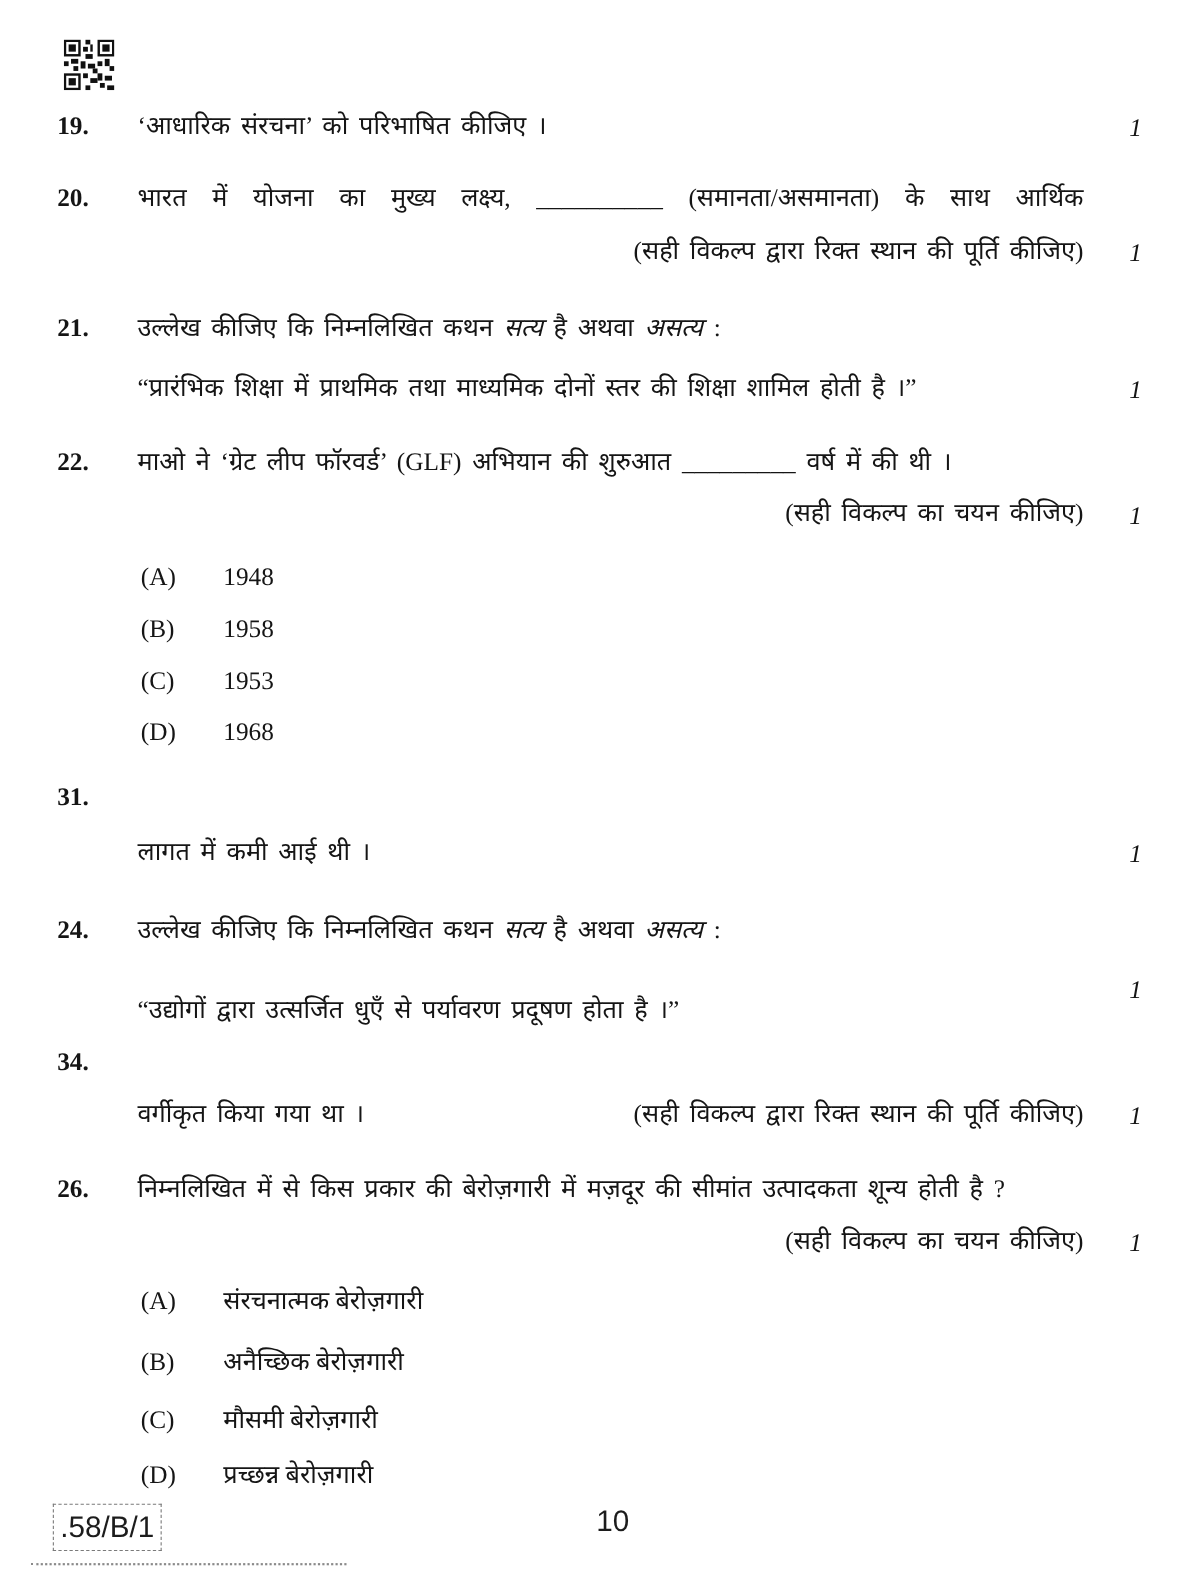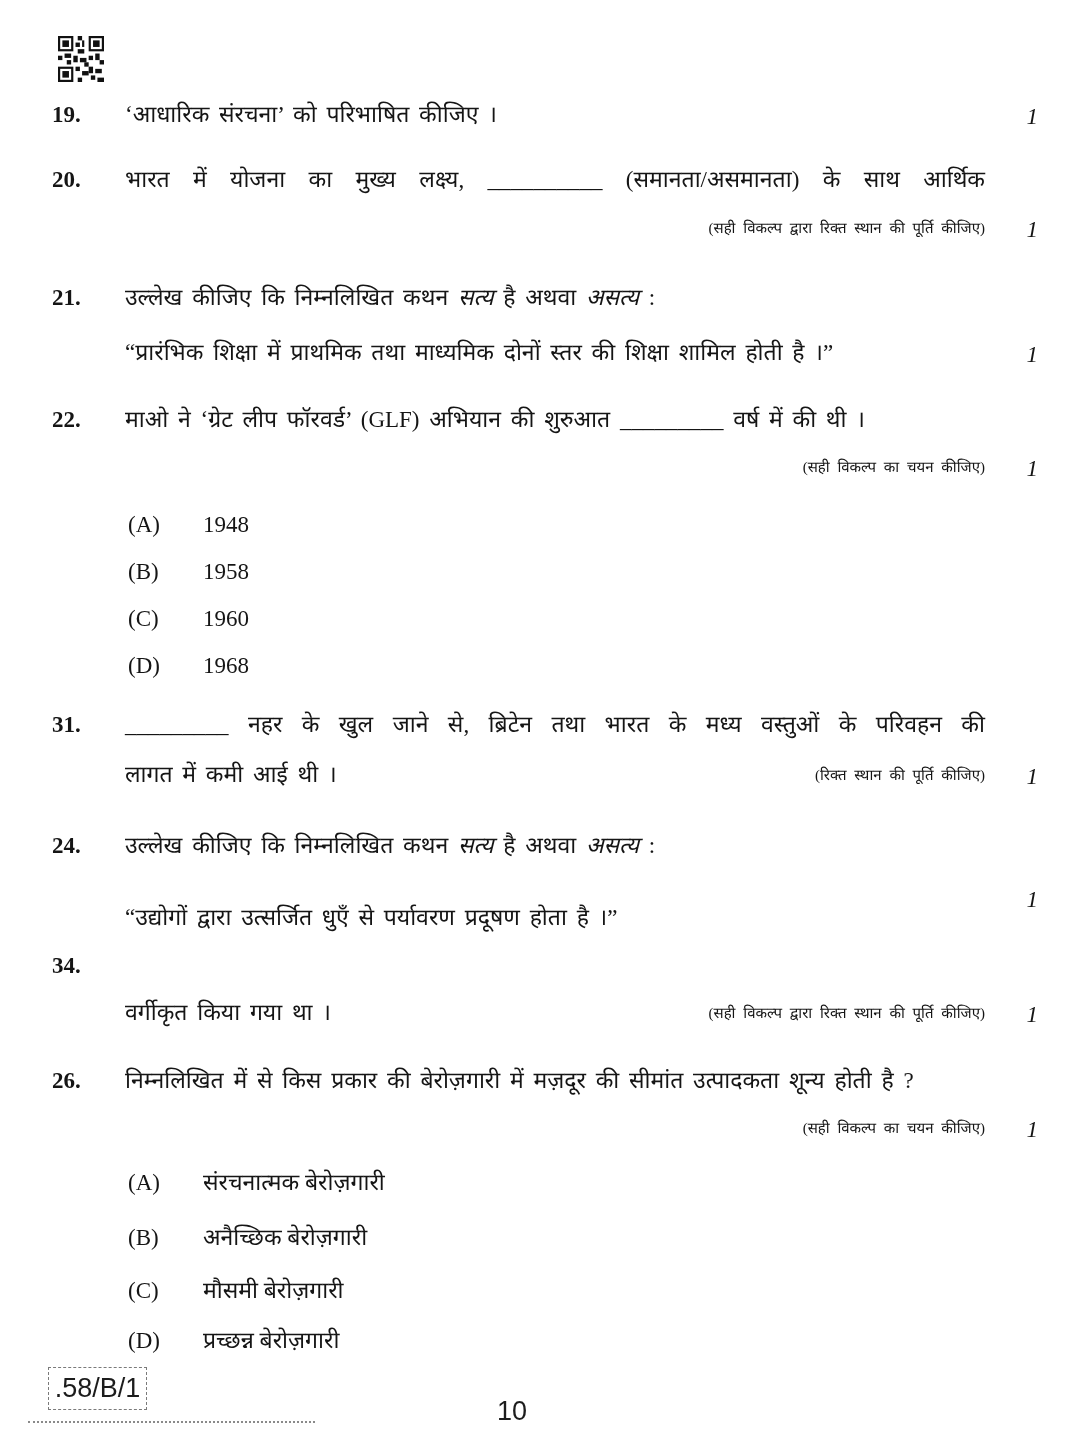--- a/index.html
+++ b/index.html
@@ -19,41 +19,41 @@
   }
   .q-line {
     position:absolute; left:125px; width:860px;
     font-size:23px; line-height:34px;
     word-spacing:4px;
   }
   .q-line.justify { text-align:justify; text-align-last:justify; }
   .q-line i { }
   .q-instr {
     position:absolute; right:106px;
-    font-size:15px; line-height:34px; white-space:nowrap;
+    font-size:23px; line-height:34px; white-space:nowrap;
     word-spacing:4px; text-align:right;
   }
   .q-mark {
     position:absolute; left:1002px; width:36px; text-align:right;
     font-style:italic; font-size:23px; line-height:34px;
   }
   .opt-label { position:absolute; left:128px; font-size:23px; line-height:30px; }
   .opt-text  { position:absolute; left:203px; font-size:23px; line-height:30px; }
   .footer-code-box {
     position:absolute; left:48px; top:1367px; width:99px; height:43px;
     border:1px dashed #7a7a7a;
     font-family:"Liberation Sans","DejaVu Sans",sans-serif;
     font-size:27px; line-height:41px; text-align:center; color:#1c1c1c;
   }
   .footer-dash-line {
     position:absolute; left:28px; top:1421px; width:287px; height:0;
     border-top:2px dotted #8a8a8a;
   }
   .footer-page-num {
-    position:absolute; left:497px; top:1396px; width:120px; 
+    position:absolute; left:497px; top:1368px; width:120px; text-align:center;
     font-family:"Liberation Sans","DejaVu Sans",sans-serif;
     font-size:27px; color:#1c1c1c;
   }
 </style>
 </head>
 <body>
 
 <div class="page">
 
   <svg class="qr" width="46" height="46" viewBox="0 0 21 21">
@@ -112,28 +112,26 @@
   <div class="q-num" style="top:403px">22.</div>
   <div class="q-line" style="top:403px">माओ ने ‘ग्रेट लीप फॉरवर्ड’ (GLF) अभियान की शुरुआत _________ वर्ष में की थी ।</div>
   <div class="q-instr" style="top:450px">(सही विकल्प का चयन कीजिए)</div>
   <div class="q-mark" style="top:452px">1</div>
 
   <div class="opt-label" style="top:510px">(A)</div>
   <div class="opt-text" style="top:510px">1948</div>
   <div class="opt-label" style="top:557px">(B)</div>
   <div class="opt-text" style="top:557px">1958</div>
   <div class="opt-label" style="top:604px">(C)</div>
-  <div class="opt-text" style="top:604px">1960</div>
+  <div class="opt-text" style="top:604px">1953</div>
   <div class="opt-label" style="top:651px">(D)</div>
   <div class="opt-text" style="top:651px">1968</div>
 
   <div class="q-num" style="top:708px">31.</div>
-  <div class="q-line justify" style="top:708px">_________ नहर के खुल जाने से, ब्रिटेन तथा भारत के मध्य वस्तुओं के परिवहन की</div>
   <div class="q-line" style="top:758px">लागत में कमी आई थी ।</div>
-  <div class="q-instr" style="top:758px">(रिक्त स्थान की पूर्ति कीजिए)</div>
   <div class="q-mark" style="top:760px">1</div>
 
   <div class="q-num" style="top:829px">24.</div>
   <div class="q-line" style="top:829px"><span>उल्लेख कीजिए कि निम्नलिखित कथन </span><i>सत्य</i><span> है अथवा </span><i>असत्य</i><span> :</span></div>
   <div class="q-line" style="top:901px">“उद्योगों द्वारा उत्सर्जित धुएँ से पर्यावरण प्रदूषण होता है ।”</div>
   <div class="q-mark" style="top:883px">1</div>
 
   <div class="q-num" style="top:949px">34.</div>
   <div class="q-line" style="top:996px">वर्गीकृत किया गया था ।</div>
   <div class="q-instr" style="top:996px">(सही विकल्प द्वारा रिक्त स्थान की पूर्ति कीजिए)</div>

